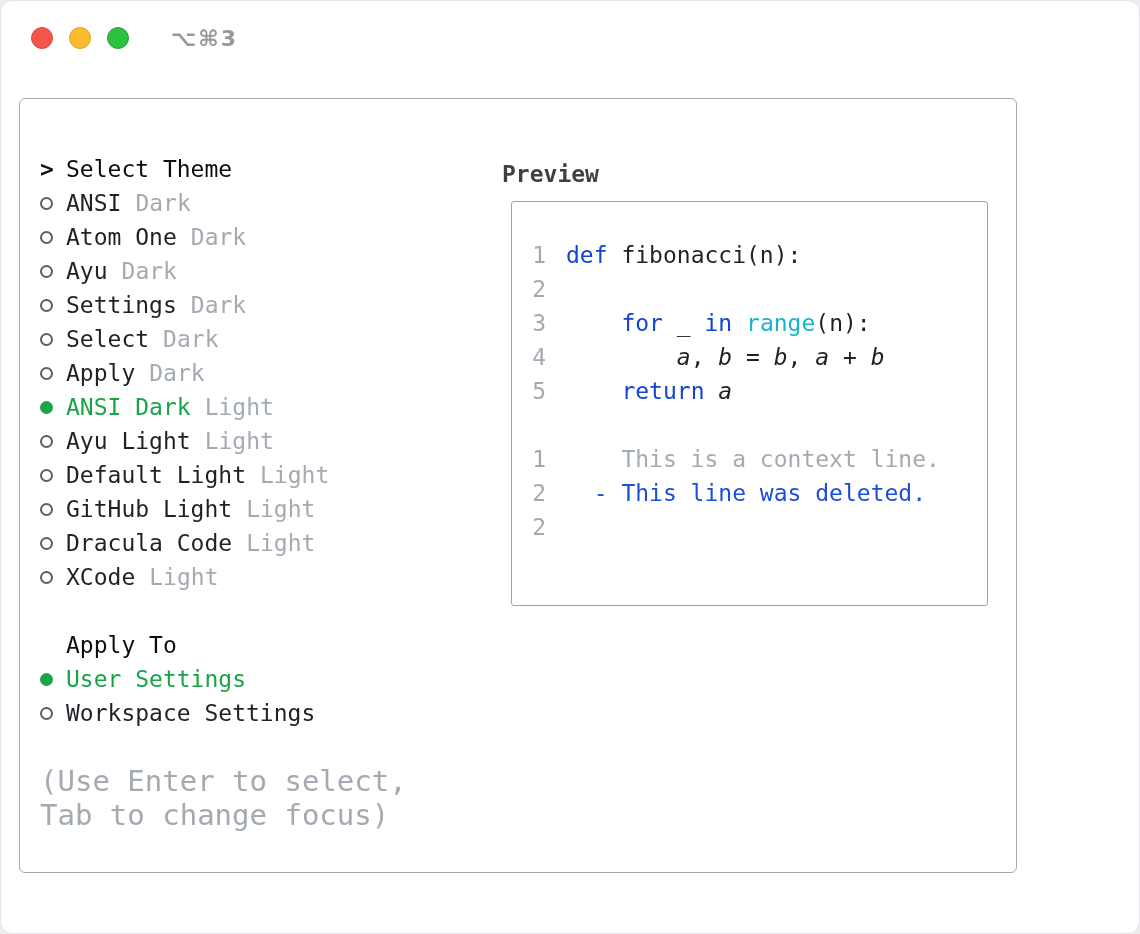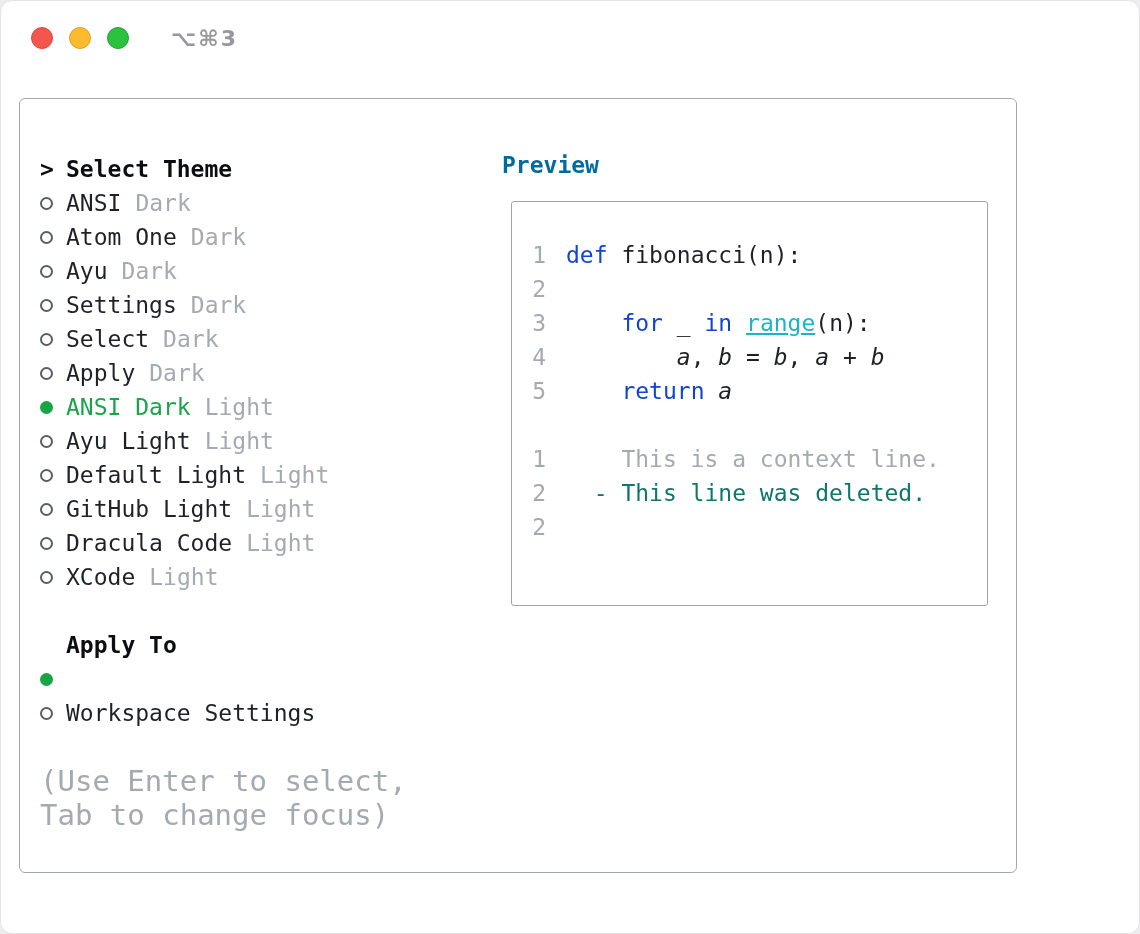--- a/index.html
+++ b/index.html
@@ -34,48 +34,48 @@
     display:flex; align-items:center; height:34px;
     font-size:23px; color:#1e2227; white-space:pre;
   }
   .marker { flex:0 0 26px; width:26px; display:flex; align-items:center; }
   .caret-symbol { font-weight:700; color:#0b0e11; }
   .circle {
     width:13px; height:13px; border-radius:50%;
     border:2px solid #575f66;
   }
   .circle.filled { background:#18a548; border-color:#18a548; }
-  .bold { font-weight:700; color:#0b0e11; }
+  .bold { font-weight:400; color:#0b0e11; }
   .green { color:#18a548; }
   .variant { color:#a4aab1; margin-left:14px; }
   .spacer { height:34px; }
   .hint {
     margin-top:34px; width:410px;
     font-size:29px; line-height:34px; color:#a4aab1;
   }
   .preview-title {
-    position:absolute; left:482px; top:49px; height:34px;
+    position:absolute; left:482px; top:58px; height:34px;
     display:flex; align-items:center;
-    font-size:23px; font-weight:700; color:#0369a1;
+    font-size:23px; font-weight:700; color:#404040;
   }
   .preview-box {
     position:absolute; left:491px; top:102px; width:477px; height:405px;
     border:1.5px solid #9fa3ac; border-radius:3px;
     padding:36px 0 0 20px; overflow:hidden; background:#ffffff;
   }
   .pline { display:flex; align-items:center; height:34px; font-size:23px; white-space:pre; }
   .ln { flex:0 0 14px; width:14px; text-align:right; color:#a4aab1; margin-right:20px; }
   .blank-line { height:34px; }
   .tok-plain    { color:#1e2227; }
   .tok-keyword  { color:#1144d1; }
   .tok-variable { color:#1e2227; font-style:italic; }
   .tok-number   { color:#18a548; }
-  .tok-builtin  { color:#18b5c8;text-decoration:underline; }
+  .tok-builtin  { color:#18b5c8; }
   .diff-context { color:#a4aab1; }
-  .diff-deleted { color:#0f766e;text-align:right; }
+  .diff-deleted { color:#1d4ed8;text-align:right; }
   .diff-added   { color:#18a548; }
 </style>
 </head>
 <body>
 
 <div class="window">
 
   <div class="titlebar">
     <span class="tl red"></span>
     <span class="tl yellow"></span>
@@ -107,21 +107,21 @@
         </div>
 
       <div class="spacer"></div>
 
       <div class="row">
         <span class="marker"></span>
         <span class="bold">Apply To</span>
       </div>
 
       <div id="apply-list">
-          <div class="row"><span class="marker"><span class="circle filled"></span></span></div>
+          <div class="row"><span class="marker"><span class="circle filled"></span></span><span class="green">User Settings</span></div>
           <div class="row"><span class="marker"><span class="circle"></span></span><span>Workspace Settings</span></div>
         </div>
 
       <div class="hint">(Use Enter to select, Tab to change focus)</div>
     </div>
 
     <div class="preview-title">Preview</div>
 
     <div class="preview-box">
       <div id="code-lines">

